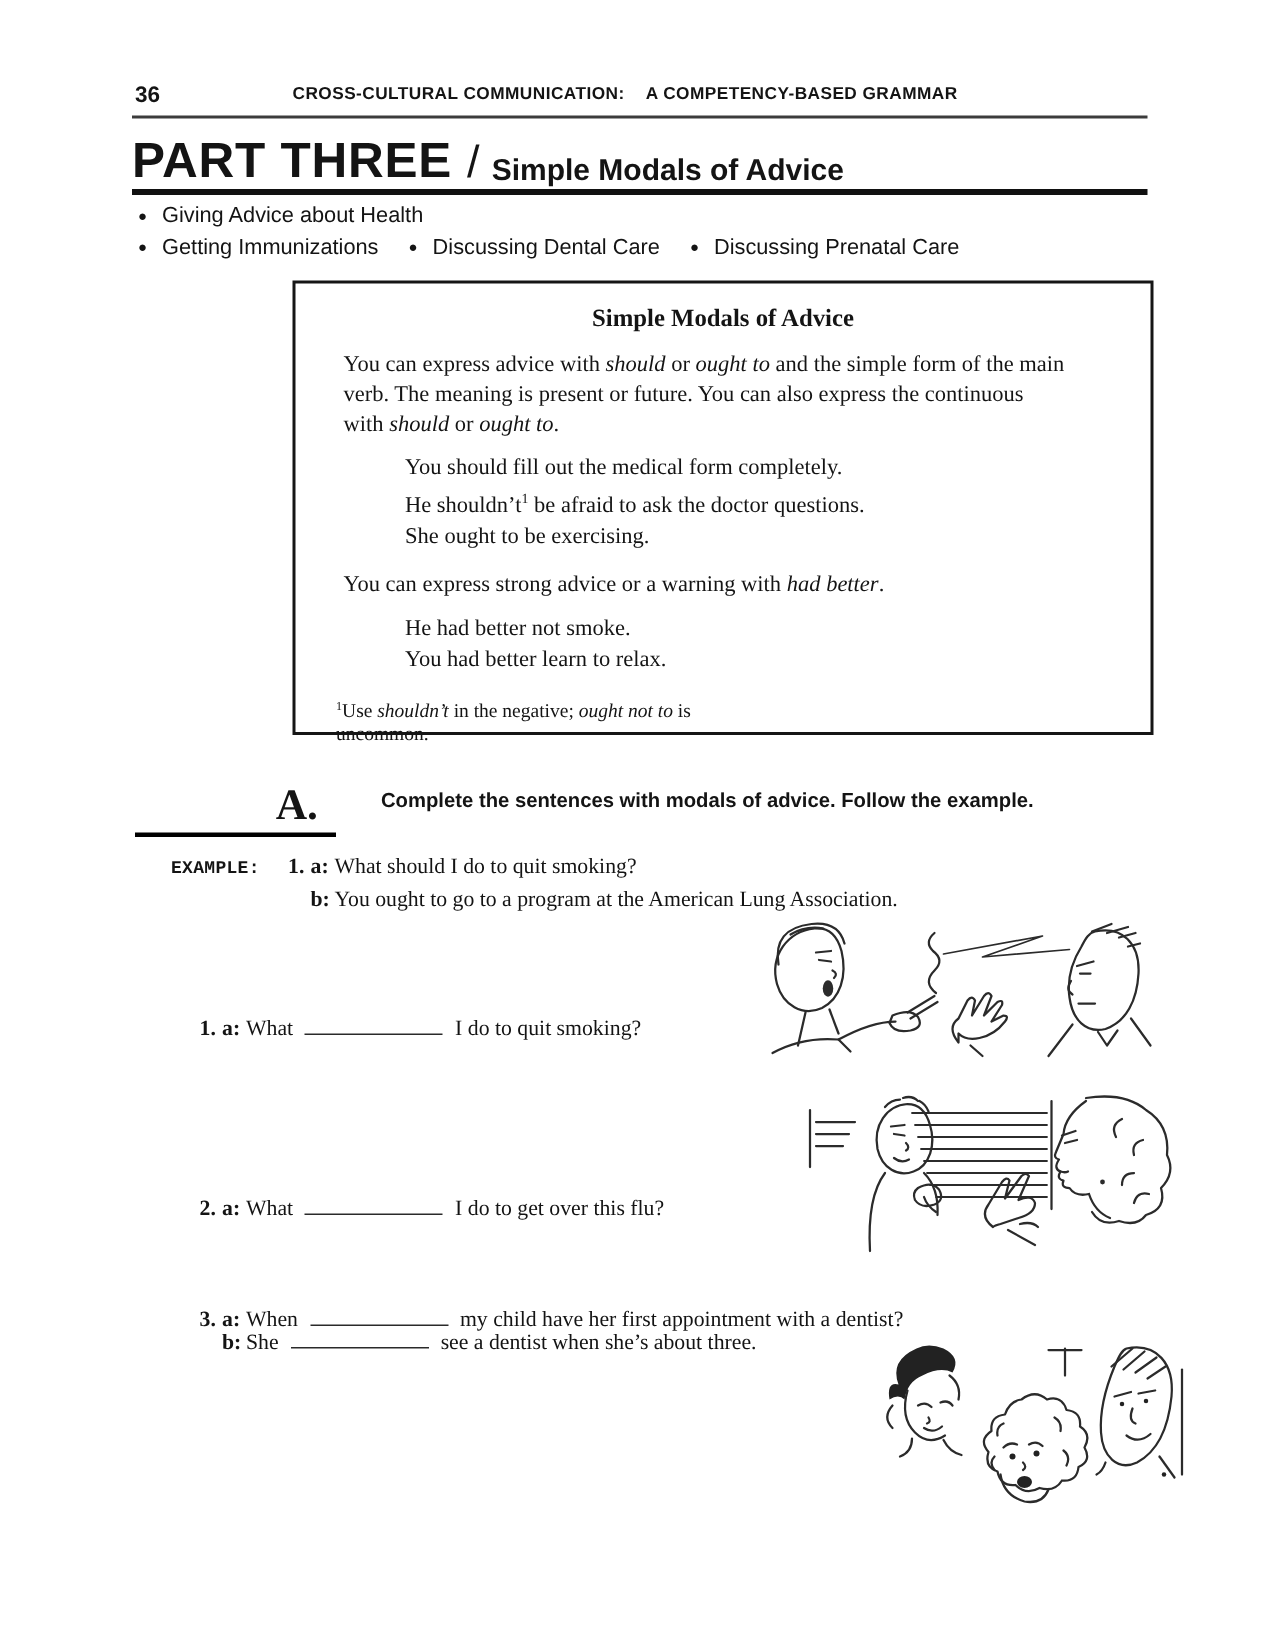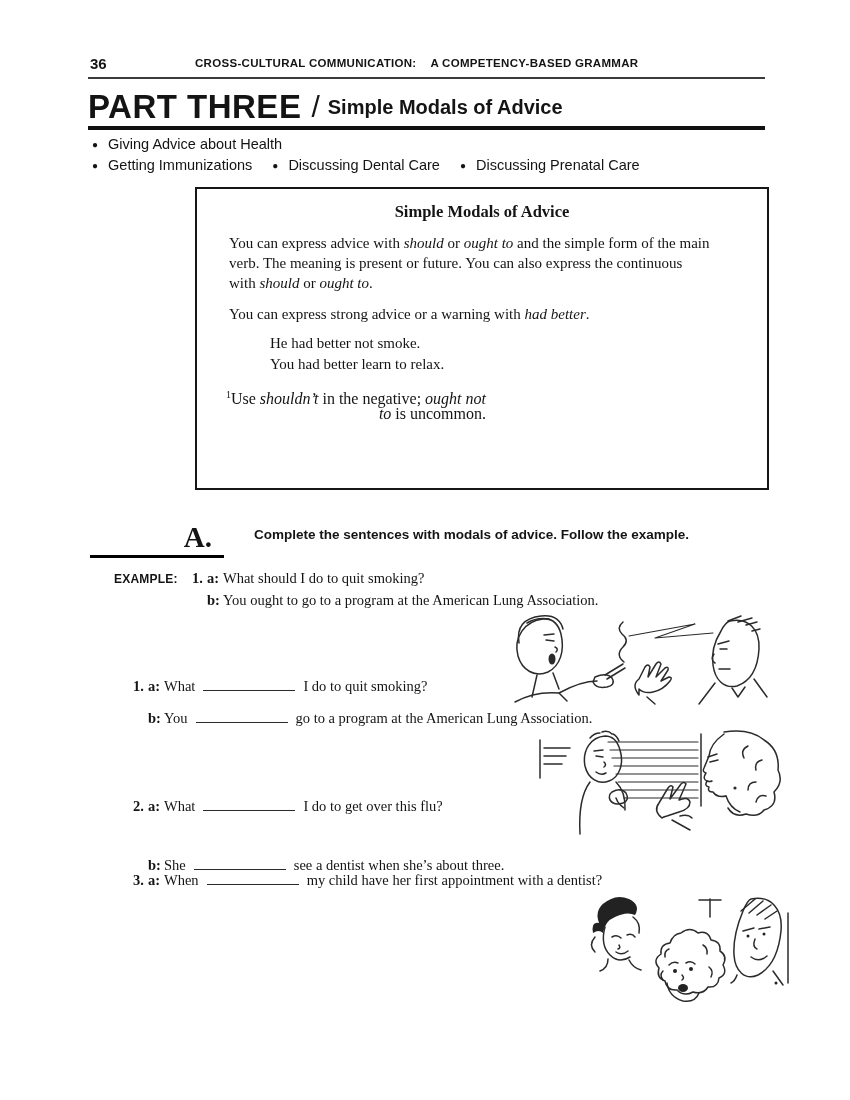--- a/index.html
+++ b/index.html
@@ -13,47 +13,47 @@
     overflow:hidden;
   }
   
   .running-head{position:absolute;top:55px;left:90px;right:71px;}
   .page-num{font-family:"Liberation Sans", sans-serif;font-weight:bold;font-size:15px;}
   .running-title{position:absolute;left:105px;top:2px;font-family:"Liberation Sans", sans-serif;
     font-weight:bold;font-size:11.5px;letter-spacing:.3px;text-align:right;}
   .running-title .gap{display:inline-block;width:14px;}
   .head-rule{position:absolute;top:77px;left:88px;width:677px;height:2px;background:#3c3c3c;}
   
-  .part-line{position:absolute;top:88px;left:88px;display:flex;align-items:center;
+  .part-line{position:absolute;top:88px;left:88px;display:flex;align-items:flex-end;
     font-family:"Liberation Sans", sans-serif;font-weight:bold;}
   .part-label{font-size:33px;letter-spacing:.5px;}
   .part-sep{font-size:30px;font-weight:normal;margin:0 8px 0 10px;}
   .part-title{font-size:20px;}
   .thick-rule{position:absolute;top:126px;left:88px;width:677px;height:4px;background:#111;}
   .topics{position:absolute;top:134px;left:92px;font-family:"Liberation Sans", sans-serif;
     font-size:14.5px;line-height:21px;}
   .topic-bullet{font-size:10px;vertical-align:1px;margin-right:10px;}
   .topic-item{margin-right:16px;}
   
   .grammar-box{position:absolute;left:195px;top:187px;width:574px;height:303px;
     border:2px solid #161616;box-sizing:border-box;}
   .gb-title{font-size:16.5px;font-weight:bold;text-align:center;margin-top:13px;}
   .gb-para{font-size:15px;line-height:20px;margin:11px 56px 0 32px;}
   .gb-examples{font-size:15px;line-height:21px;margin:9px 0 0 73px;}
-  .gb-footnote{font-size:16px;line-height:15px;margin:12px 0 0 27px;width:262px;text-align:right;}
+  .gb-footnote{font-size:13px;line-height:15px;margin:12px 0 0 27px;width:262px;}
   sup{font-size:.62em;}
   
   .section-a{position:absolute;top:521px;left:90px;}
   .letter-wrap{display:inline-block;width:122px;border-bottom:3px solid #000;
     text-align:right;padding:0 12px 1px 0;}
   .section-letter{font-size:29px;font-weight:bold;}
   .instruction{font-family:"Liberation Sans", sans-serif;font-weight:bold;font-size:13.5px;
     margin-left:30px;vertical-align:8px;}
   
-  .example-label{position:absolute;top:572px;left:114px;font-family:Liberation Sans, sans-serif;
+  .example-label{position:absolute;top:572px;left:114px;font-family:Liberation Mono, monospace;
     font-weight:bold;font-size:12px;letter-spacing:.2px;}
   .ex-row{position:absolute;font-size:14.5px;white-space:nowrap;}
   .ex-row .num,.ex-row .tag{display:inline-block;font-weight:bold;}
   .ex-row .num{width:15px;}
   .ex-row .tag{width:16px;}
   .blank{display:inline-block;width:92px;height:11px;border-bottom:1.5px solid #2a2a2a;
     margin:0 8px;vertical-align:baseline;}
   
   .illu{position:absolute;}
 </style>
@@ -82,20 +82,25 @@
     <div>
       <span class="topic-bullet">●</span><span class="topic-item">Getting Immunizations</span>
       <span class="topic-bullet">●</span><span class="topic-item">Discussing Dental Care</span>
       <span class="topic-bullet">●</span><span class="topic-item">Discussing Prenatal Care</span>
     </div>
   </div>
 
   <div class="grammar-box">
     <div class="gb-title">Simple Modals of Advice</div>
     <div class="gb-para"><span>You can express advice with </span><i>should</i><span> or </span><i>ought to</i><span> and the simple form of the main verb. The meaning is present or future. You can also express the continuous with </span><i>should</i><span> or </span><i>ought to</i><span>.</span></div>
+    <div class="gb-examples">
+      <div><span>You should fill out the medical form completely.</span></div>
+      <div><span>He shouldn’t</span><sup>1</sup><span> be afraid to ask the doctor questions.</span></div>
+      <div><span>She ought to be exercising.</span></div>
+    </div>
     <div class="gb-para"><span>You can express strong advice or a warning with </span><i>had better</i><span>.</span></div>
     <div class="gb-examples">
       <div><span>He had better not smoke.</span></div>
       <div><span>You had better learn to relax.</span></div>
     </div>
     <div class="gb-footnote"><sup>1</sup><span>Use </span><i>shouldn’t</i><span> in the negative; </span><i>ought not to</i><span> is uncommon.</span></div>
   </div>
 
   <div class="section-a">
     <span class="letter-wrap"><span class="section-letter">A.</span></span><span class="instruction">Complete the sentences with modals of advice. Follow the example.</span>
@@ -105,30 +110,27 @@
   <div class="ex-row" style="top:570px;left:192px;">
     <span class="num">1.</span><span class="tag">a:</span><span>What should I do to quit smoking?</span>
   </div>
   <div class="ex-row" style="top:592px;left:207px;">
     <span class="tag">b:</span><span>You ought to go to a program at the American Lung Association.</span>
   </div>
 
   <div class="ex-row" style="top:678px;left:133px;">
     <span class="num">1.</span><span class="tag">a:</span><span>What</span><span class="blank"></span><span>I do to quit smoking?</span>
   </div>
-  <div class="ex-row" style="top:710px;left:148px;">
-    <span class="tag">b:</span><span>You</span><span class="blank"></span><span>go to a program at the American Lung Association.</span>
-  </div>
   <div class="ex-row" style="top:798px;left:133px;">
     <span class="num">2.</span><span class="tag">a:</span><span>What</span><span class="blank"></span><span>I do to get over this flu?</span>
   </div>
   <div class="ex-row" style="top:872px;left:133px;">
     <span class="num">3.</span><span class="tag">a:</span><span>When</span><span class="blank"></span><span>my child have her first appointment with a dentist?</span>
   </div>
-  <div class="ex-row" style="top:857px;left:148px;">
+  <div class="ex-row" style="top:887px;left:148px;">
     <span class="tag">b:</span><span>She</span><span class="blank"></span><span>see a dentist when she’s about three.</span>
   </div>
 
   <svg class="illu" style="left:497px;top:609px;" width="272" height="97" viewBox="0 0 272 97">
     <g stroke="#2b2b2b" stroke-width="1.5" fill="none" stroke-linecap="round" stroke-linejoin="round">
       <path d="M46,10 C28,12 16,28 21,47 C25,61 38,69 51,63 C63,57 68,42 64,25 C61,14 55,9 46,10 Z"></path>
       <path d="M22,34 Q18,10 44,7 Q62,5 66,20"></path>
       <path d="M30,14 Q40,8 52,10"></path>
       <path d="M47,26 l10,-1"></path>
       <path d="M49,31 l8,1"></path>

